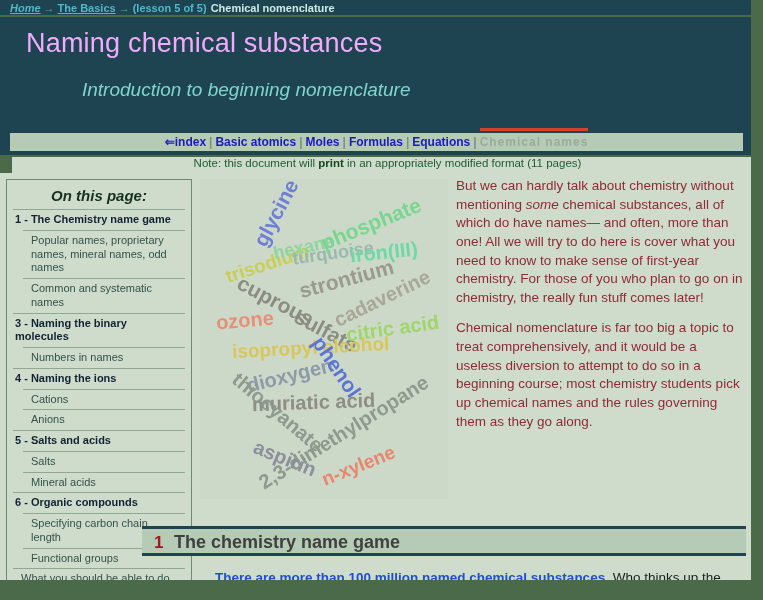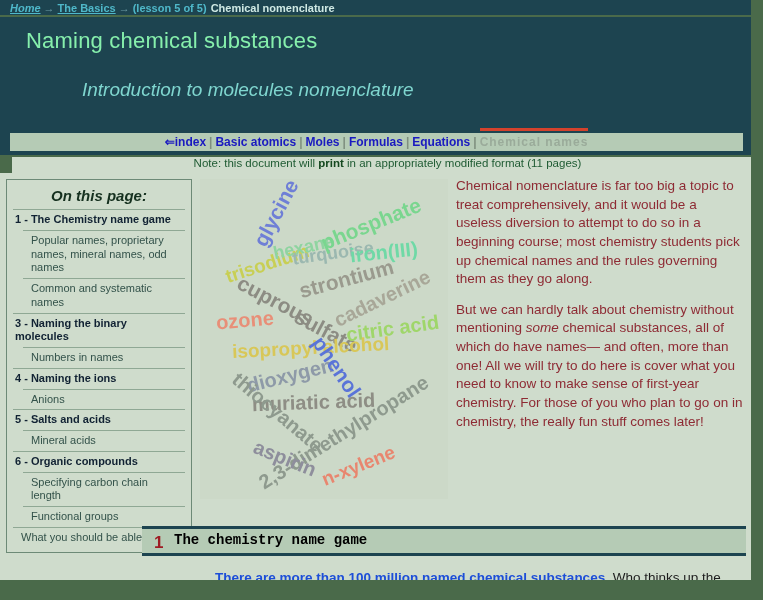--- a/index.html
+++ b/index.html
@@ -26,21 +26,21 @@
   .crumb-lesson{color:#4fb8c9;font-weight:bold;}
   .crumb-current{color:#cfe9e4;font-weight:bold;padding-left:4px;}
 
   
   .banner{
     position:absolute;left:0;top:17px;width:763px;height:110px;
     background:#1d4450;
   }
   .banner h1{
     margin:0;position:absolute;left:26px;top:11px;
-    font-size:22px;font-weight:normal;color:#86efac;
+    font-size:27px;font-weight:normal;color:#f0abfc;
     letter-spacing:0.2px;
   }
   .banner h2{
     margin:0;position:absolute;left:82px;top:62px;
     font-size:19px;font-style:italic;font-weight:normal;color:#7fd6cf;
   }
 
   
   .navwrap{
     position:absolute;left:0;top:127px;width:763px;height:28px;
@@ -121,21 +121,21 @@
   .sec1{
     position:absolute;left:142px;top:353px;width:604px;height:30px;
     background:#b5cbb5;
     border-top:3px solid #1d4450;border-bottom:3px solid #1d4450;
     box-sizing:border-box;
   }
   .sec1 .num{
     position:absolute;left:12px;top:4px;font-size:17px;font-weight:bold;color:#9e1b23;
   }
   .sec1 .txt{
-    position:absolute;left:32px;top:3px;font-size:14px;font-weight:bold;color:#000000;font-family:Liberation Mono, monospace;
+    position:absolute;left:32px;top:3px;font-size:18px;font-weight:bold;color:#404040;
   }
 
   
   .secbody{
     position:absolute;left:215px;top:395px;width:530px;
     font-size:13.5px;line-height:1.42;color:#1d1d1d;
   }
   .secbody b{color:#1d4ed8;font-weight:bold;}
 </style>
 </head>
@@ -144,21 +144,21 @@
 <div class="page">
 
   <div class="crumbbar">
     <div class="inner">
       <a class="crumb-link" href="#">Home</a><span class="crumb-arrow">→</span><a class="crumb-link plain" href="#">The Basics</a><span class="crumb-arrow">→</span><span class="crumb-lesson">(lesson 5 of 5)</span><span class="crumb-current">Chemical nomenclature</span>
     </div>
   </div>
 
   <div class="banner">
     <h1>Naming chemical substances</h1>
-    <h2>Introduction to molecules nomenclature</h2>
+    <h2>Introduction to beginning nomenclature</h2>
   </div>
 
   <div class="navwrap">
     <div class="navbox">
       <div class="navinner" id="navinner"><a class="navlink" href="#">⇐index</a><span class="navsep">|</span><a class="navlink" href="#">Basic atomics</a><span class="navsep">|</span><a class="navlink" href="#">Moles</a><span class="navsep">|</span><a class="navlink" href="#">Formulas</a><span class="navsep">|</span><a class="navlink" href="#">Equations</a><span class="navsep">|</span><span class="navcur"><span class="redbar"></span>Chemical names</span></div>
     </div>
   </div>
 
   <div class="noteline">
     <span>Note: this document will </span><b>print</b><span> in an appropriately modified format (11 pages)</span>
@@ -168,22 +168,24 @@
 
     <div class="toc">
       <div class="toc-title">On this page:</div>
       <ul id="toclist">
           <li class="lvl1">1 - The Chemistry name game</li>
           <li class="lvl2">Popular names, proprietary names, mineral names, odd names</li>
           <li class="lvl2">Common and systematic names</li>
           <li class="lvl1">3 - Naming the binary molecules</li>
           <li class="lvl2">Numbers in names</li>
           <li class="lvl1">4 - Naming the ions</li>
+          <li class="lvl2">Cations</li>
           <li class="lvl2">Anions</li>
           <li class="lvl1">5 - Salts and acids</li>
+          <li class="lvl2">Salts</li>
           <li class="lvl2">Mineral acids</li>
           <li class="lvl1">6 - Organic compounds</li>
           <li class="lvl2">Specifying carbon chain length</li>
           <li class="lvl2">Functional groups</li>
           <li class="plain">What you should be able to do</li>
         </ul>
     </div>
 
     <div class="cloud" id="cloud">
         <span class="cw" style="left: 40px; top: 22px; font-size: 21px; color: rgb(111, 127, 214); transform: rotate(-62deg);">glycine</span>
@@ -202,22 +204,22 @@
         <span class="cw" style="left: 46px; top: 185px; font-size: 20px; color: rgb(142, 154, 168); transform: rotate(-14deg);">dioxygen</span>
         <span class="cw" style="left: 102px; top: 176px; font-size: 21px; color: rgb(90, 116, 216); transform: rotate(56deg);">phenol</span>
         <span class="cw" style="left: 52px; top: 212px; font-size: 20px; color: rgb(142, 142, 133); transform: rotate(-2deg);">muriatic acid</span>
         <span class="cw" style="left: 22px; top: 222px; font-size: 20px; color: rgb(142, 154, 142); transform: rotate(40deg);">thiocyanate</span>
         <span class="cw" style="left: 46px; top: 242px; font-size: 20px; color: rgb(142, 154, 142); transform: rotate(-32deg);">2,3-dimethylpropane</span>
         <span class="cw" style="left: 52px; top: 268px; font-size: 20px; color: rgb(142, 142, 156); transform: rotate(22deg);">aspirin</span>
         <span class="cw" style="left: 120px; top: 276px; font-size: 19px; color: rgb(232, 134, 111); transform: rotate(-22deg);">n-xylene</span>
       </div>
 
     <div class="intro">
+      <p><span>But we can hardly talk about chemistry without mentioning </span><em>some</em><span> chemical substances, all of which do have names— and often, more than one! All we will try to do here is cover what you need to know to make sense of first-year chemistry. For those of you who plan to go on in chemistry, the really fun stuff comes later!</span></p>
       <p>Chemical nomenclature is far too big a topic to treat comprehensively, and it would be a useless diversion to attempt to do so in a beginning course; most chemistry students pick up chemical names and the rules governing them as they go along.</p>
-      <p><span>But we can hardly talk about chemistry without mentioning </span><em>some</em><span> chemical substances, all of which do have names— and often, more than one! All we will try to do here is cover what you need to know to make sense of first-year chemistry. For those of you who plan to go on in chemistry, the really fun stuff comes later!</span></p>
     </div>
 
     <div class="sec1">
       <span class="num">1</span>
       <span class="txt">The chemistry name game</span>
     </div>
 
     <div class="secbody">
       <b>There are more than 100 million named chemical substances.</b><span> Who thinks up the names for all these chemicals? Are we in danger of running out of new names? The answer to</span>
     </div>

